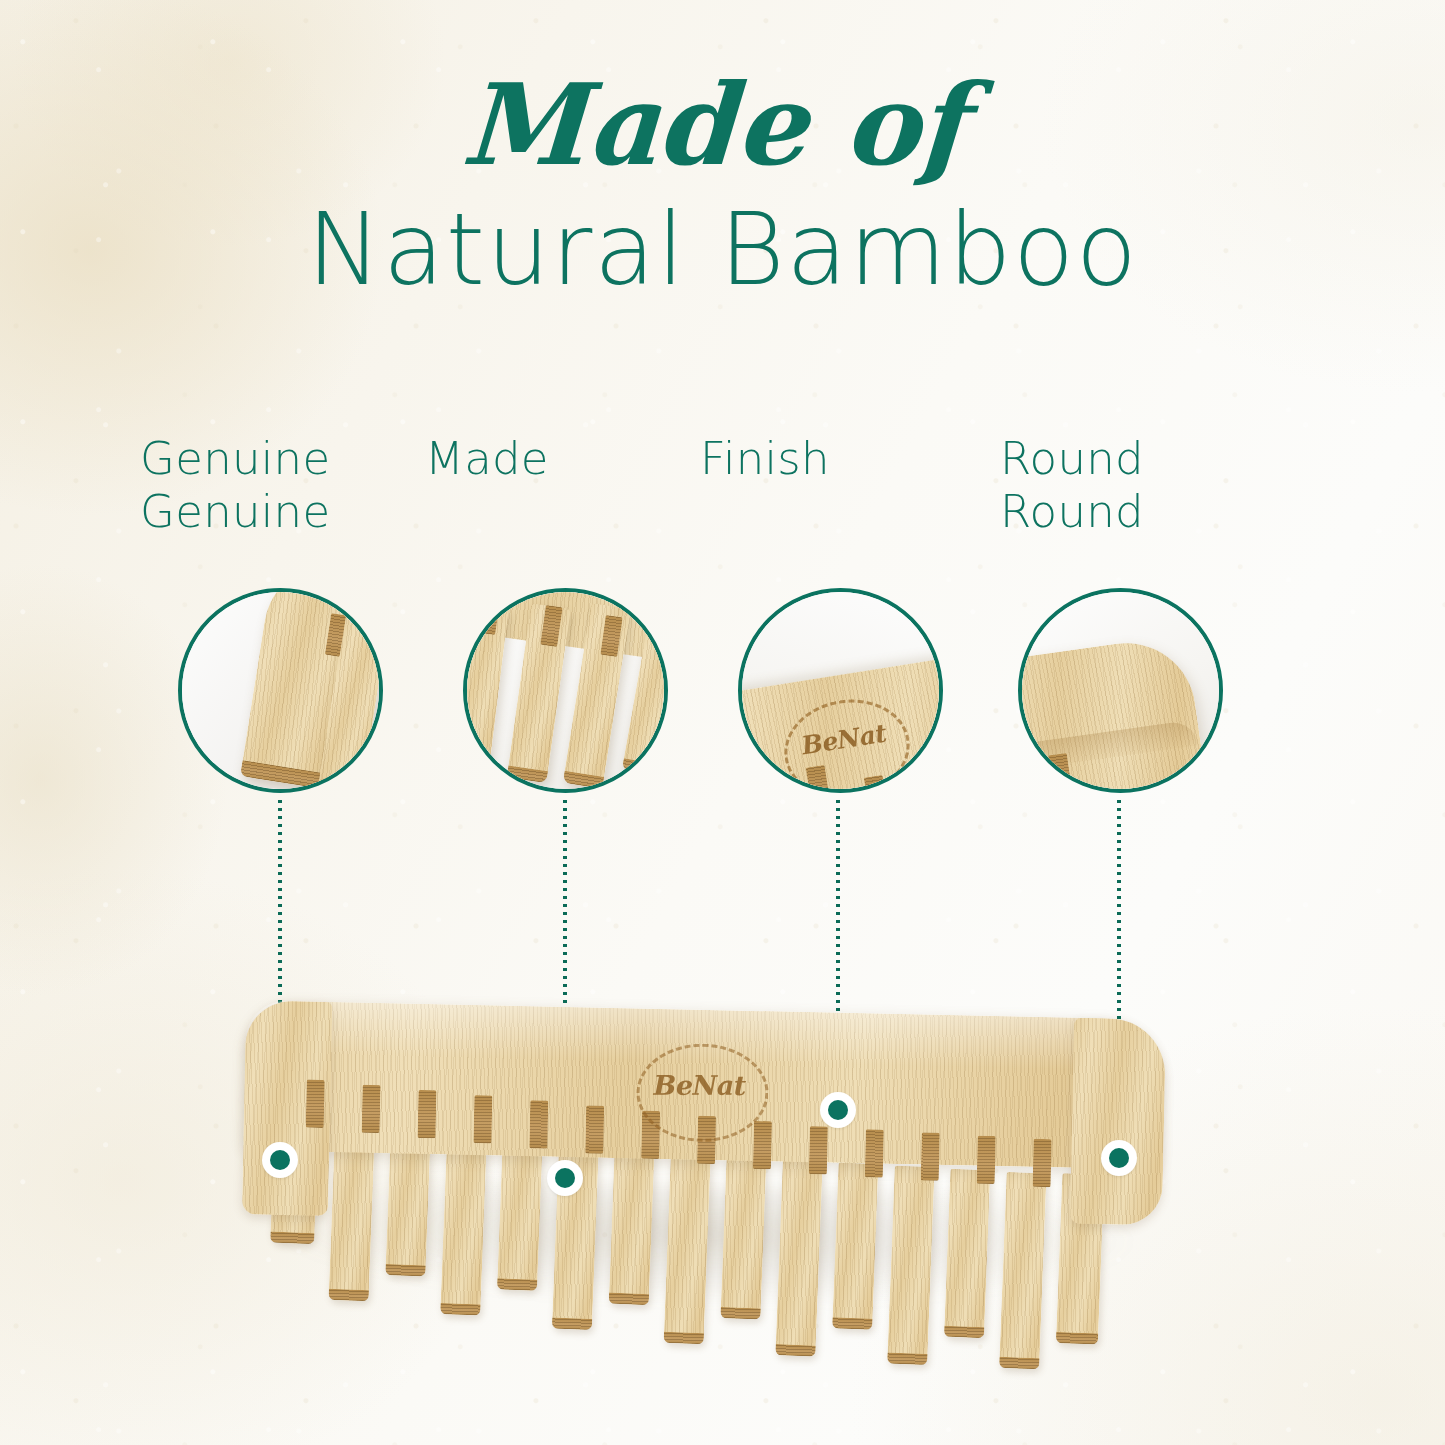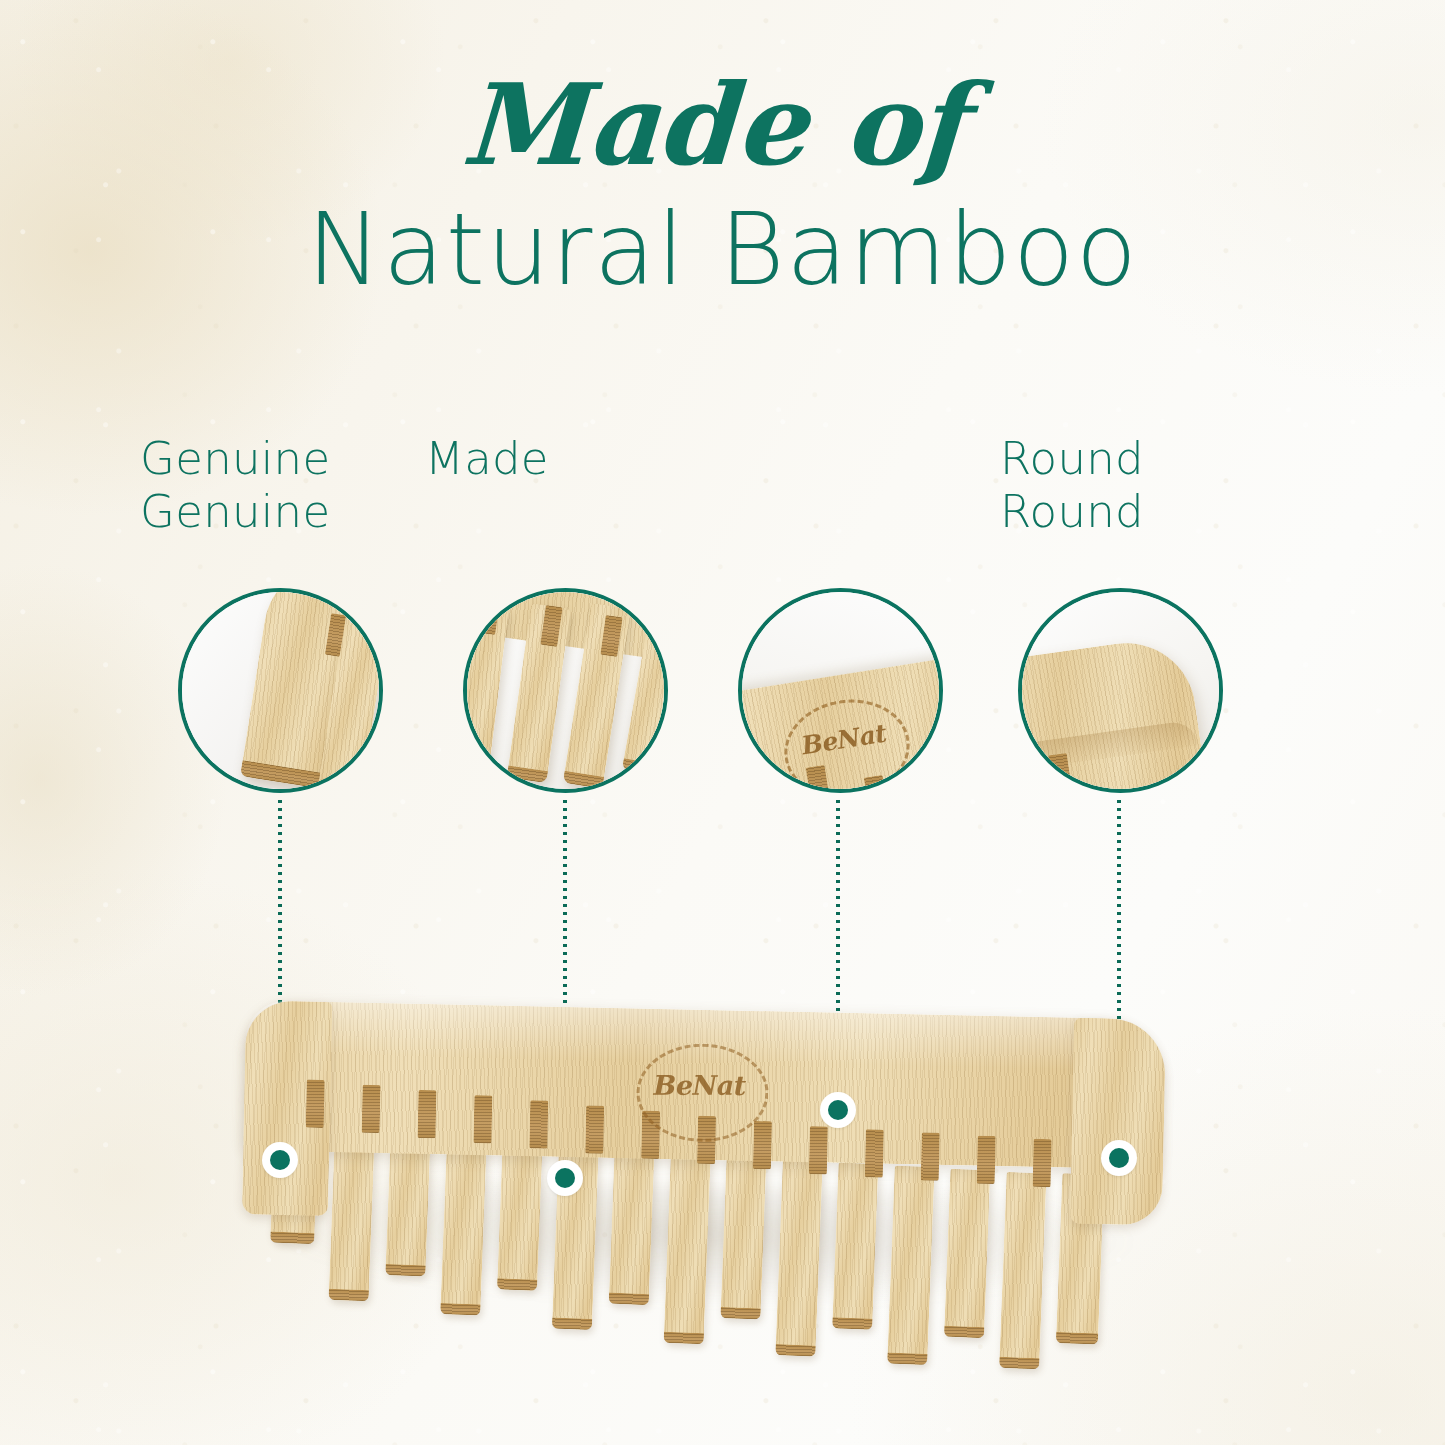--- a/index.html
+++ b/index.html
@@ -259,20 +259,21 @@
 
   <div class="labels">
     <div class="label l1">
       <span>Genuine</span>
       <span>Genuine</span>
     </div>
     <div class="label l2">
       <span>Made</span>
     </div>
     <div class="label l3">
+      <span>Finish</span>
     </div>
     <div class="label l4">
       <span>Round</span>
       <span>Round</span>
     </div>
   </div>
 
   <div class="circle c1">
     <div class="photo">
       <div class="bgwhite"></div>

